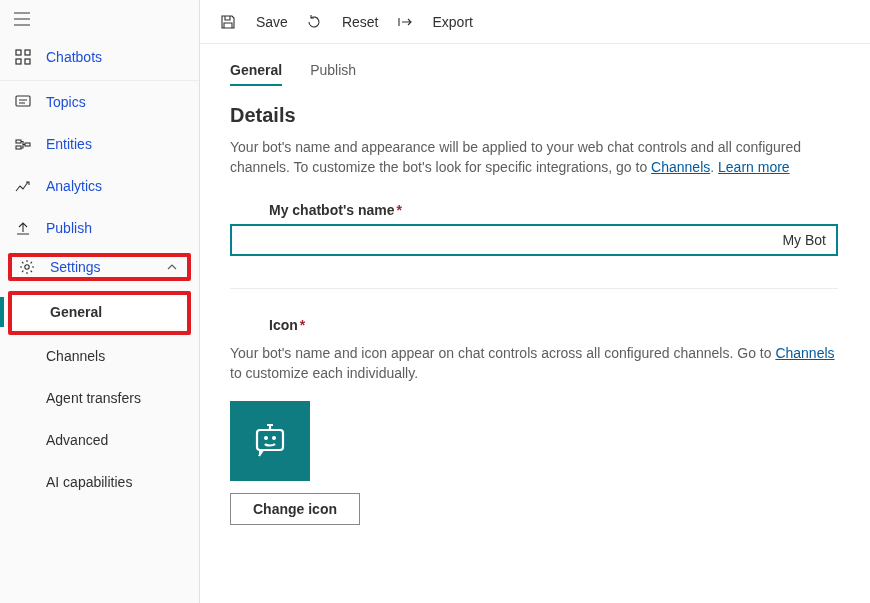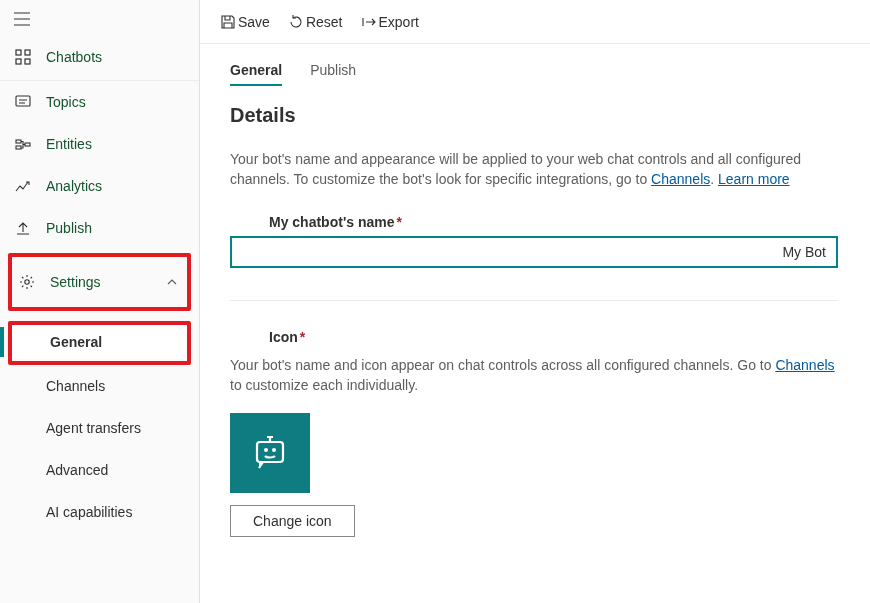--- a/index.html
+++ b/index.html
@@ -43,34 +43,34 @@
     .nav-item .icn {
       width: 18px;
       height: 18px;
       flex-shrink: 0;
       display: inline-flex;
       align-items: center;
       justify-content: center;
     }
     .nav-item .lbl {
       margin-left: 14px;
-      color: #14532d;
+      color: #1d4ed8;
     }
     .nav-item.expandable .chev {
       margin-left: auto;
     }
     
     .highlight-box {
       border: 4px solid #e11b22;
       border-radius: 2px;
     }
     .settings-wrap {
       margin: 4px 8px 4px 8px;
     }
-    .settings-wrap .nav-item { padding: 0 6px; height: 50px;}
+    .settings-wrap .nav-item { padding: 0 6px; height: 20px;}
     
     .sub-items { }
     .sub-wrap {
       margin: 6px 8px 0 8px;
       padding-bottom: 2px;
     }
     .sub-item {
       display: flex;
       align-items: center;
       height: 42px;
@@ -105,21 +105,21 @@
       display: flex;
       align-items: center;
       height: 44px;
       padding: 0 20px;
       gap: 18px;
       border-bottom: 1px solid #edebe9;
     }
     .tool-btn {
       display: inline-flex;
       align-items: center;
-      gap: 2px;
+      gap: 20px;
       cursor: pointer;
       font-size: 14px;
       color: #323130;
     }
     .tool-btn .icn { width:16px; height:16px; display:inline-flex; align-items:center; justify-content:center;}
     
     .content {
       padding: 18px 30px;
       overflow: auto;
       flex: 1;
@@ -136,21 +136,21 @@
     }
     .tab.active {
       color: #323130;
       font-weight: 600;
       border-bottom: 2px solid #038387;
     }
     
     h2.section-title {
       font-size: 20px;
       font-weight: 600;
-      margin-bottom: 22px;
+      margin-bottom: 10px;
     }
     .desc {
       color: #605e5c;
       line-height: 1.45;
       margin-bottom: 24px;
       max-width: 610px;
     }
     .desc a, .link {
       color: #005a9e;
       text-decoration: underline;
@@ -193,21 +193,21 @@
       margin-bottom: 12px;
     }
     .change-btn {
       border: 1px solid #8a8886;
       background: #fff;
       height: 32px;
       padding: 0 22px;
       font-size: 14px;
       font-family: inherit;
       cursor: pointer;
-      font-weight: 400;
+      font-weight: 700;
       color: #323130;
     }
   </style>
 </head>
 <body>
 
 <div class="app">
 
   <aside class="sidebar">
     <div class="hamburger">

